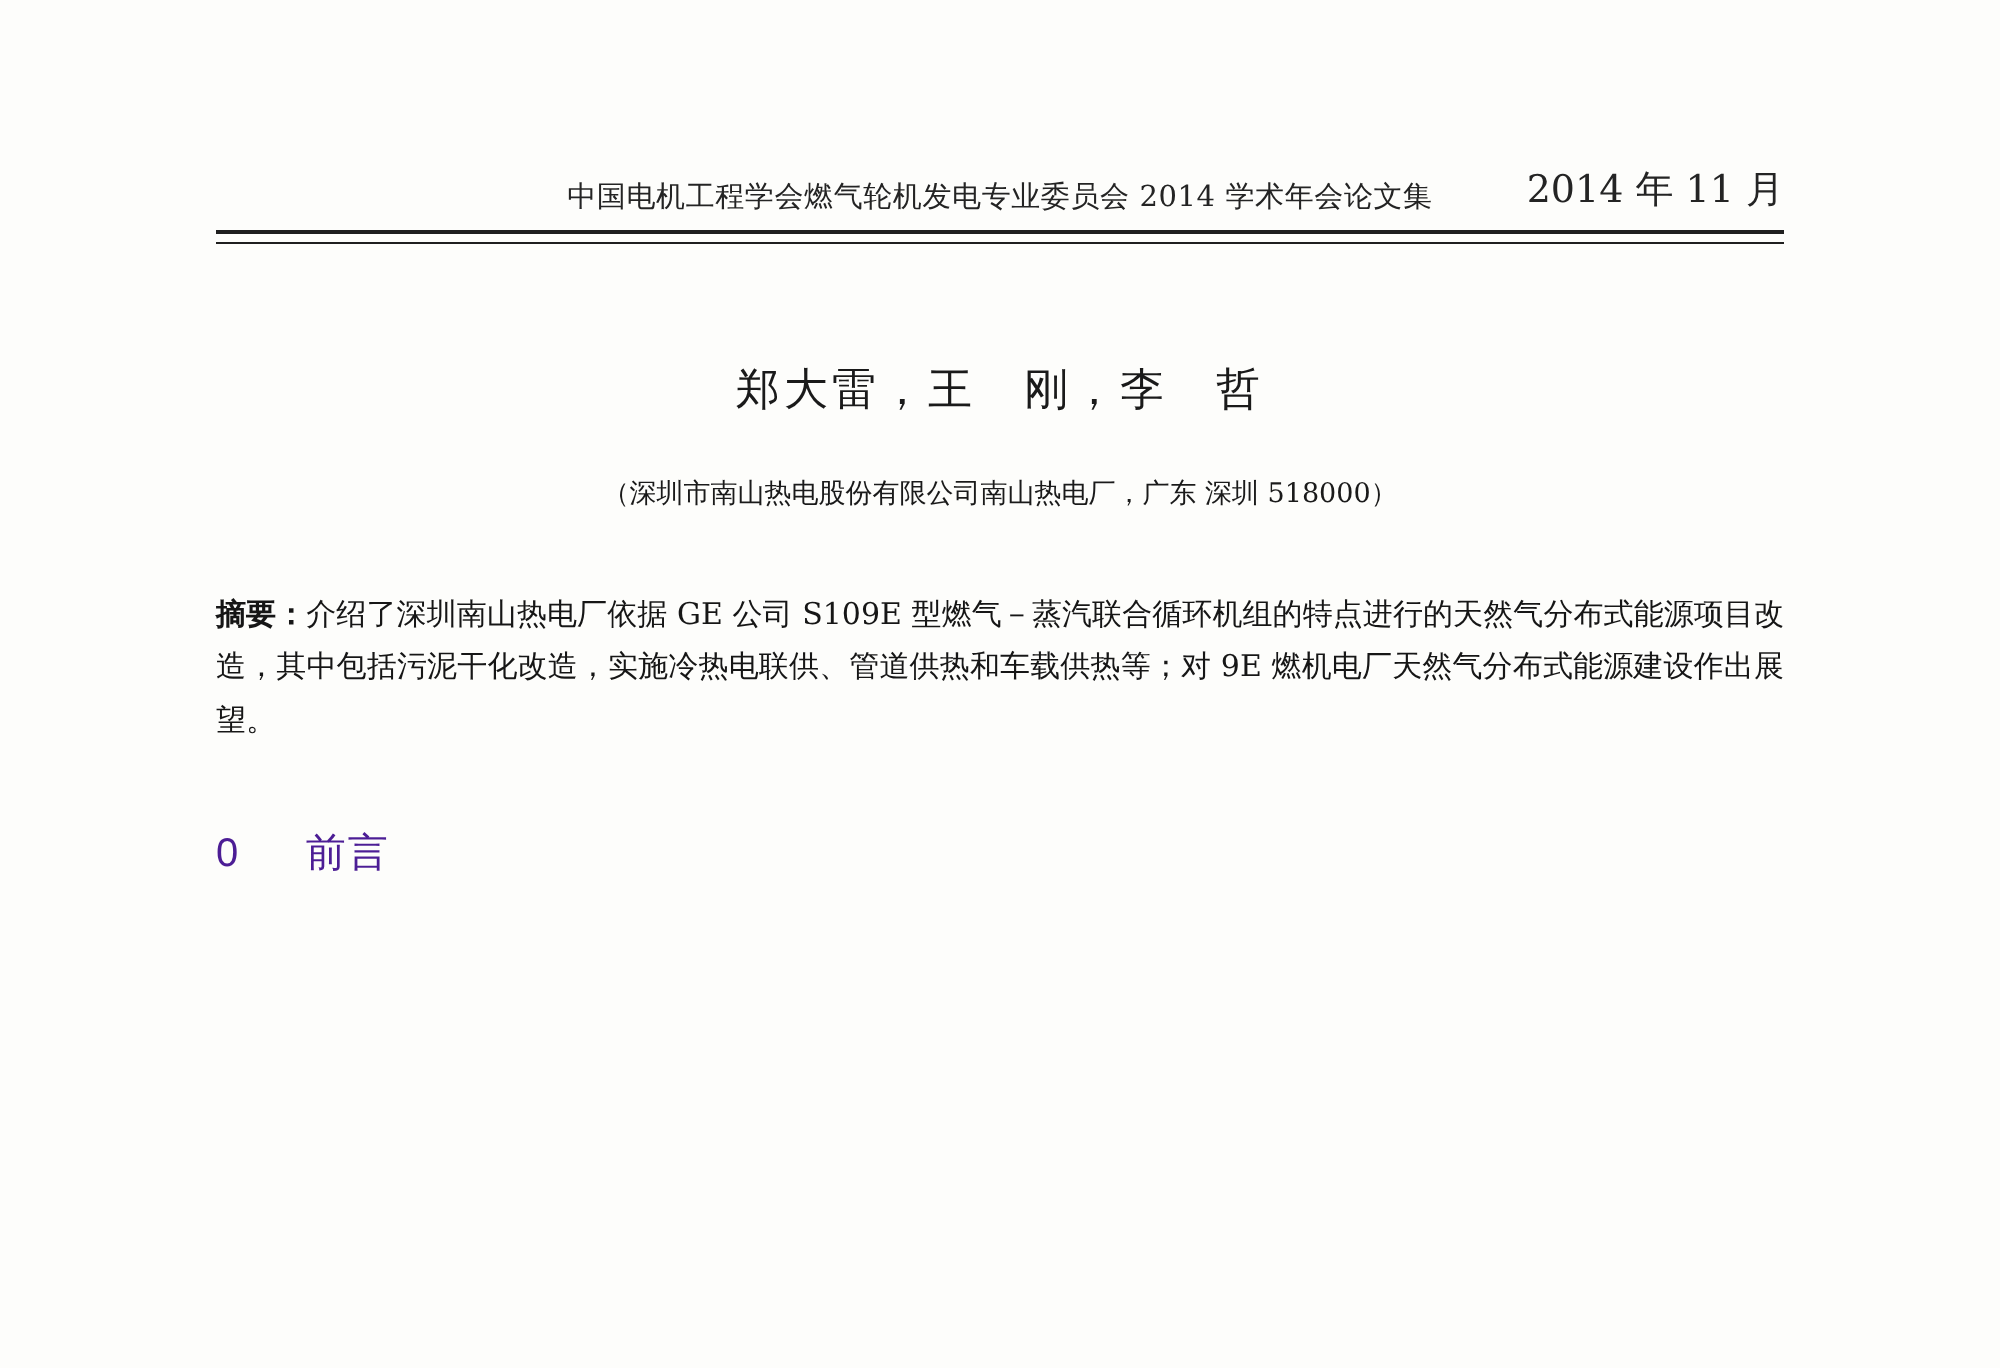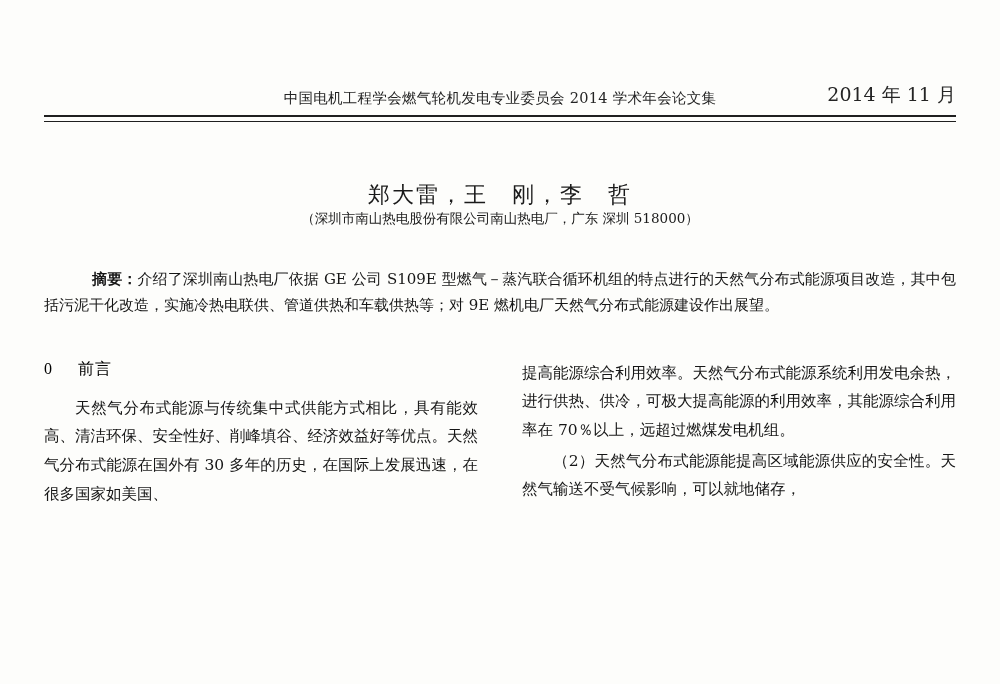--- a/index.html
+++ b/index.html
@@ -13,21 +13,21 @@
     overflow: hidden;
     font-family: "Liberation Serif", serif;
     color: #1a1a1a;
   }
   .page {
     position: relative;
     width: 1000px;
     height: 684px;
     background: #fdfdfb;
     box-sizing: border-box;
-    padding: 0 44px;
+    padding: 0 108px;
   }
   
   .header {
     position: relative;
     display: flex;
     align-items: flex-end;
     justify-content: center;
     padding-top: 78px;
     height: 30px;
   }
@@ -68,37 +68,36 @@
     text-align: center;
     font-size: 22px;
     margin-top: 58px;
     letter-spacing: 2px;
     font-family: "DejaVu Serif", serif;
     color: #1a1a1a;
   }
   .affiliation {
     text-align: center;
     font-size: 13.5px;
-    margin-top: 0;
+    margin-top: 28px;
     font-family: "DejaVu Serif", serif;
     color: #1a1a1a;
   }
 
   
   .abstract {
     margin-top: 38px;
     font-size: 15px;
     line-height: 1.75;
     text-align: justify;
     font-family: "DejaVu Serif", serif;
     color: #161616;
   }
   .abstract .lead {
     font-weight: bold;
-    margin-left: 48px;
   }
   .keywords {
     margin-top: 6px;
     font-size: 15px;
     line-height: 1.75;
     font-family: "DejaVu Serif", serif;
     color: #161616;
   }
   .keywords .lead {
     font-weight: bold;
@@ -108,25 +107,25 @@
   .body-cols {
     margin-top: 40px;
     display: flex;
     gap: 44px;
   }
   .col {
     flex: 1 1 0;
     min-width: 0;
   }
   .section-title {
-    font-size: 16px;
-    font-family: Liberation Serif, serif;
+    font-size: 20px;
+    font-family: Liberation Sans, sans-serif;
     letter-spacing: 1px;
     margin-bottom: 14px;
-    color: #000000;
+    color: #4c1d95;
   }
   .para {
     font-size: 15.5px;
     line-height: 1.85;
     text-align: justify;
     text-indent: 2em;
     font-family: "DejaVu Serif", serif;
     color: #161616;
     margin: 0;
   }
@@ -157,21 +156,16 @@
   </div>
 
 
   <div class="body-cols">
     <div class="col left">
       <div class="section-title">
         <span>0</span>
         &nbsp;&nbsp;&nbsp;
         <span>前言</span>
       </div>
-      <p class="para">天然气分布式能源与传统集中式供能方式相比，具有能效高、清洁环保、安全性好、削峰填谷、经济效益好等优点。天然气分布式能源在国外有 30 多年的历史，在国际上发展迅速，在很多国家如美国、</p>
-    </div>
-    <div class="col right">
-      <p class="para">提高能源综合利用效率。天然气分布式能源系统利用发电余热，进行供热、供冷，可极大提高能源的利用效率，其能源综合利用率在 70％以上，远超过燃煤发电机组。</p>
-      <p class="para">（2）天然气分布式能源能提高区域能源供应的安全性。天然气输送不受气候影响，可以就地储存，</p>
     </div>
   </div>
 
 </div>
 
 </body></html>

